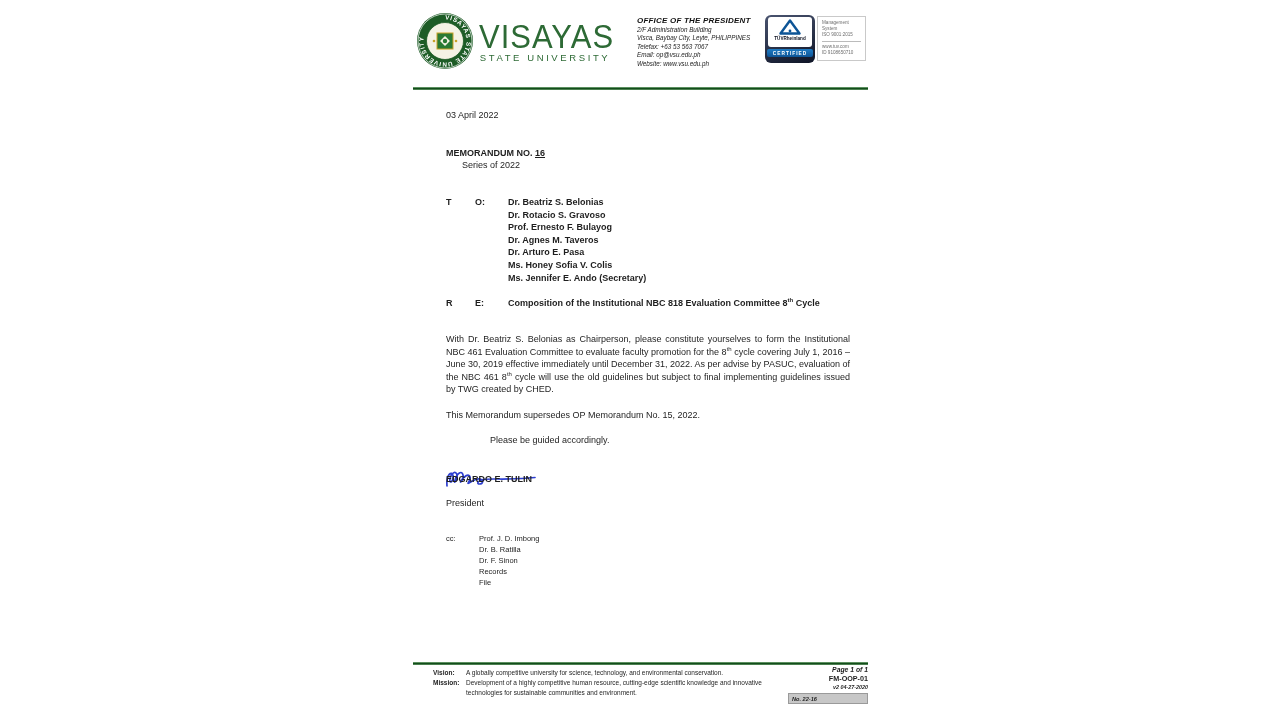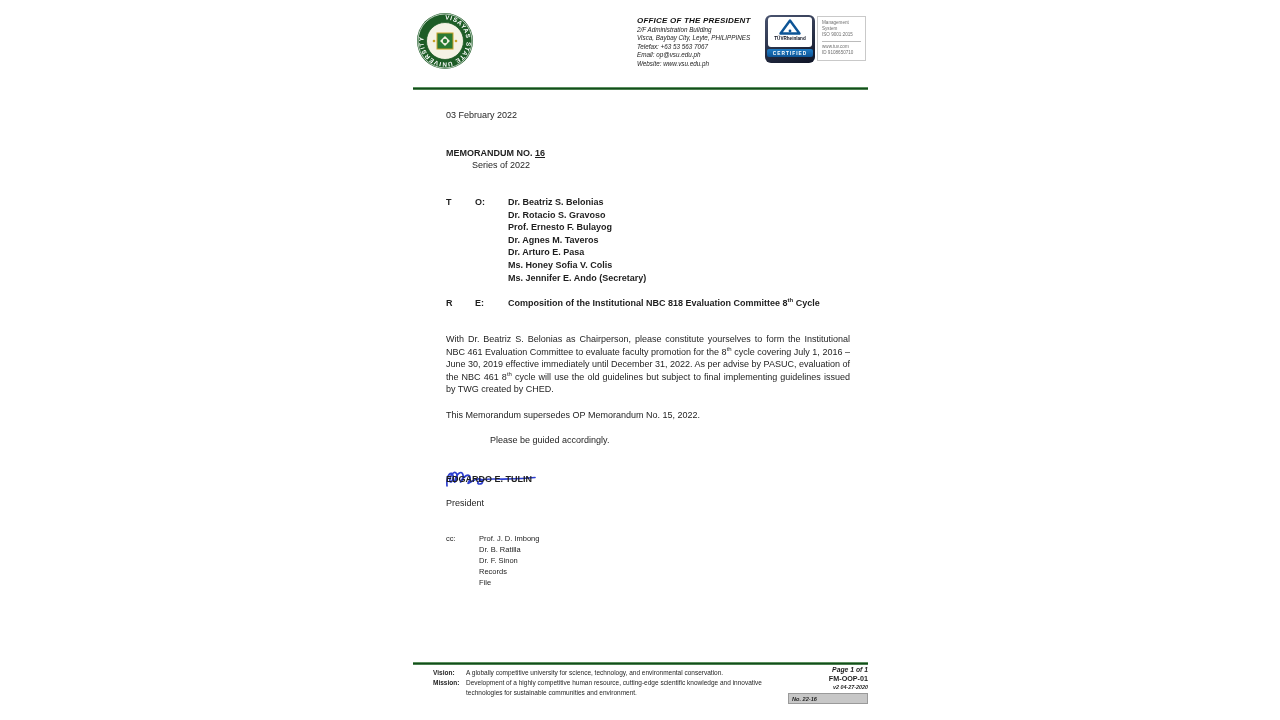--- a/index.html
+++ b/index.html
@@ -33,21 +33,21 @@
   .rule{left:413px;width:455px;height:2.5px;background:linear-gradient(#8fbf8f,#134d1b 40%,#134d1b 70%,#8fbf8f);}
   .rule-top{top:87px;}
   .rule-bottom{top:662px;}
 
   
   .t9{font-size:9px;line-height:12.6px;color:#1e1e1e;font-weight:500;}
   .bold{font-weight:700;}
   .date{left:446px;top:109px;}
   .memo{left:446px;top:147px;}
   .memo-underline{text-decoration:underline;}
-  .series{left:472px;top:159px;}
+  .series{left:462px;top:159px;}
 
   .to-block{left:446px;top:196px;display:flex;}
   .col-lab1{width:29px;font-weight:700;}
   .col-lab2{width:33px;font-weight:700;}
   .to-names div{font-weight:700;white-space:nowrap;}
 
   .re-block{left:446px;top:297px;display:flex;}
   .re-text{font-weight:700;white-space:nowrap;}
 
   sup{font-size:6px;vertical-align:super;line-height:0;}
@@ -90,20 +90,24 @@
     <text font-size="6.2" font-weight="bold" fill="#ffffff" letter-spacing="0.8" font-family="Liberation Sans, sans-serif">
       <textPath href="#sealTextPath">VISAYAS STATE UNIVERSITY</textPath>
     </text>
     <rect x="21" y="21" width="16" height="16" fill="#2a7a34" stroke="#c9a227" stroke-width="1"></rect>
     <rect x="25.5" y="25.5" width="7" height="7" fill="#f4f2e4" transform="rotate(45 29 29)"></rect>
     <circle cx="29" cy="29" r="2.2" fill="#2a7a34"></circle>
     <circle cx="18" cy="29" r="1.3" fill="#c9a227"></circle>
     <circle cx="40" cy="29" r="1.3" fill="#c9a227"></circle>
   </svg>
 
+  <div class="abs wordmark">
+    <div class="big">VISAYAS</div>
+    <div class="small">STATE UNIVERSITY</div>
+  </div>
 
   <div class="abs contact">
     <div class="office">OFFICE OF THE PRESIDENT</div>
     <div class="line">2/F Administration Building</div>
     <div class="line">Visca, Baybay City, Leyte, PHILIPPINES</div>
     <div class="line">Telefax: +63 53 563 7067</div>
     <div class="line">Email: op@vsu.edu.ph</div>
     <div class="line">Website: www.vsu.edu.ph</div>
   </div>
 
@@ -123,21 +127,21 @@
       <div class="l">System</div>
       <div class="l">ISO 9001:2015</div>
       <div class="tuv-sep"></div>
       <div class="l">www.tuv.com</div>
       <div class="l">ID 9108650710</div>
     </div>
   </div>
 
   <div class="abs rule rule-top"></div>
 
-  <div class="abs t9 date">03 February 2022</div>
+  <div class="abs t9 date">03 April 2022</div>
 
   <div class="abs t9 memo bold"><span>MEMORANDUM NO. </span><span class="memo-underline">16</span></div>
   <div class="abs t9 series">Series of 2022</div>
 
   <div class="abs t9 to-block">
     <span class="col-lab1">T</span>
     <span class="col-lab2">O:</span>
     <div class="to-names">
       <div>Dr. Beatriz S. Belonias</div>
       <div>Dr. Rotacio S. Gravoso</div>

